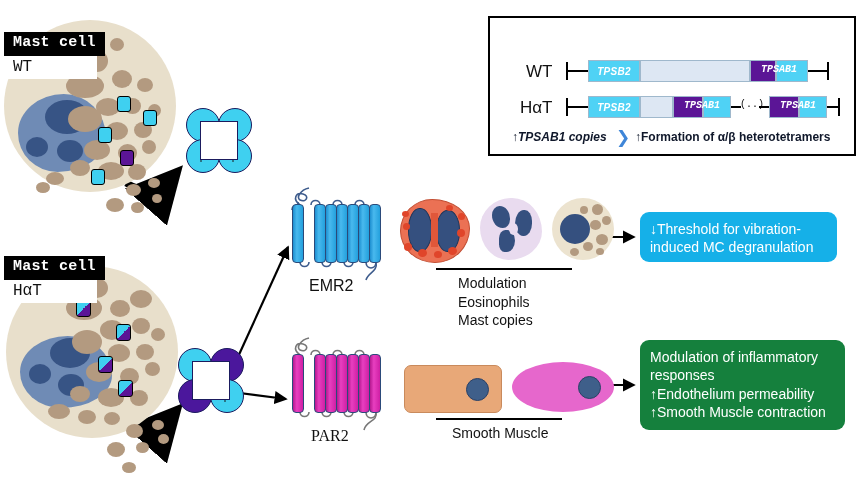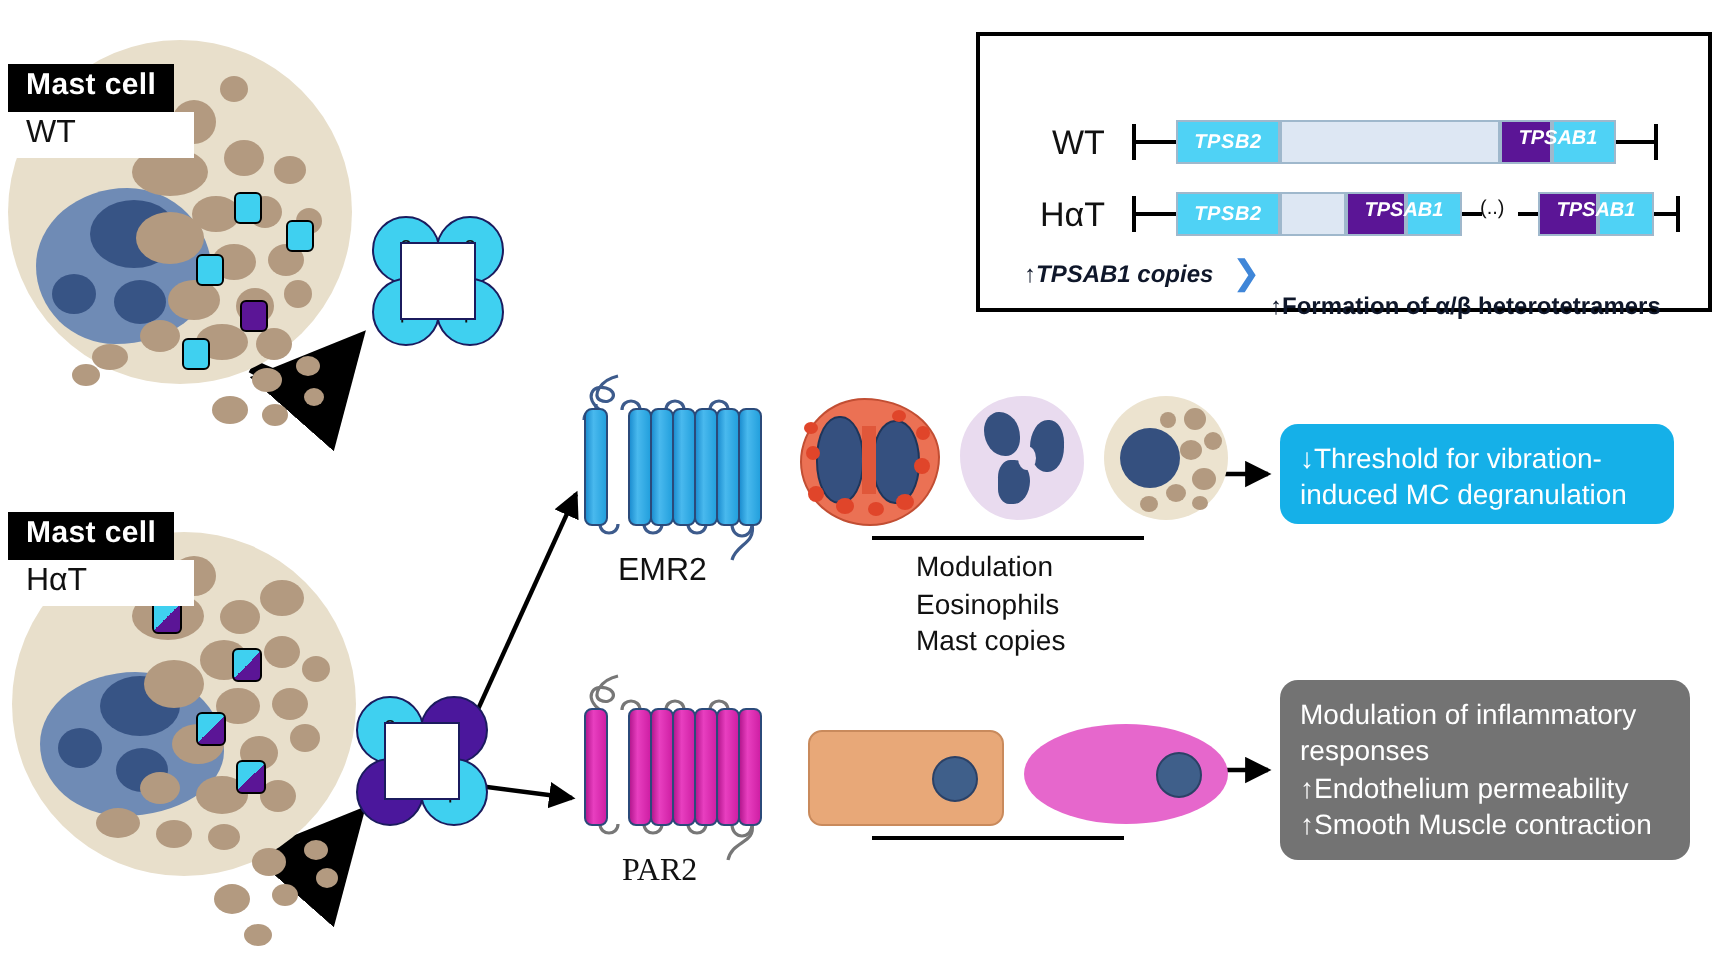--- a/index.html
+++ b/index.html
@@ -1,18 +1,18 @@
 <!DOCTYPE html>
 <html><head>
 <meta charset="utf-8">
 <style>
   html,body{margin:0;padding:0;background:#ffffff;}
   body{width:864px;height:485px;position:relative;overflow:hidden;
        font-family:"Liberation Sans","DejaVu Sans",sans-serif;color:#111;}
-  .abs{position:absolute;}
+  .abs{position:absolute;font-family:Liberation Mono, monospace;}
 
   
   .tag{background:#000;color:#fff;font-weight:bold;font-size:15px;
        padding:3px 9px 4px 9px;letter-spacing:.2px;line-height:1.1;}
   .subtag{background:#fff;color:#111;font-size:16px;padding:2px 12px 3px 9px;
           line-height:1.15;}
 
   
   .cellwrap{position:absolute;}
   .cellbody{position:absolute;border-radius:50%;
@@ -40,21 +40,21 @@
 
   
   .tcell{position:absolute;}
   .rule{position:absolute;background:#000;height:1.5px;}
   .tlabels{position:absolute;font-size:14px;line-height:1.33;color:#111;}
 
   
   .outcome{position:absolute;border-radius:9px;color:#fff;font-size:14px;
            line-height:1.32;padding:8px 10px 9px 10px;box-sizing:border-box;}
   .outcome.blue{background:#15b0e8;}
-  .outcome.pink{background:#737373;}
+  .outcome.pink{background:#15803d;}
 
   
   .genpanel{position:absolute;background:#fff;border:2px solid #000;box-sizing:border-box;}
   .genrow-label{position:absolute;font-size:17px;color:#111;}
   .gseg{position:absolute;box-sizing:border-box;border:1px solid #9fb8cc;
         display:flex;align-items:center;justify-content:center;
         font-size:10px;font-weight:bold;font-style:italic;color:#fff;letter-spacing:.3px;}
   .gseg.cyan{background:#4fd2f5;}
   .gseg.pale{background:#dde7f3;}
   .gseg.purp{background:#5b1596;}
@@ -304,20 +304,21 @@
   <div style="position:absolute;left:0;top:0;width:96px;height:46px;background:#e8a878;border-radius:7px;border:1px solid #c98a5c;"></div>
   <div style="position:absolute;left:62px;top:13px;width:21px;height:21px;background:#3f5f8a;border-radius:50%;border:1px solid #2b4166;"></div>
 </div>
 <div class="tcell" style="left:512px;top:362px;width:102px;height:50px;">
   <div style="position:absolute;left:0;top:0;width:102px;height:50px;background:#e667cc;border-radius:50%;"></div>
   <div style="position:absolute;left:66px;top:14px;width:21px;height:21px;background:#3f5f8a;border-radius:50%;border:1px solid #2b4166;"></div>
 </div>
 
 <div class="rule" style="left:436px;top:418px;width:126px;"></div>
 <div class="tlabels" style="left:452px;top:424px;">
+  <div>Smooth Muscle</div>
 </div>
 
 <div class="outcome blue" style="left:640px;top:212px;width:197px;height:50px;">↓Threshold for vibration-induced MC degranulation</div>
 
 <div class="outcome pink" style="left:640px;top:340px;width:205px;height:90px;white-space:pre-line;">Modulation of inflammatory responses
 ↑Endothelium permeability
 ↑Smooth Muscle contraction</div>
 
 <div class="genpanel" style="left:488px;top:16px;width:368px;height:140px;">
 
@@ -345,14 +346,14 @@
   <div class="abs" style="left:250px;top:81px;font-size:10px;color:#111;">(..)</div>
   <div class="tick" style="left:269px;top:88px;width:10px;height:2px;"></div>
   <div class="gseg purp" style="left:279px;top:78px;width:30px;height:22px;"></div>
   <div class="gseg cyan" style="left:309px;top:78px;width:28px;height:22px;"></div>
   <div class="abs" style="left:279px;top:82px;width:58px;text-align:center;font-size:10px;font-weight:bold;font-style:italic;color:#fff;">TPSAB1</div>
   <div class="tick" style="left:337px;top:88px;width:12px;height:2px;"></div>
   <div class="tick" style="left:348px;top:80px;width:2px;height:18px;"></div>
 
   <div class="gfoot" style="left:22px;top:112px;font-style:italic;">↑TPSAB1 copies</div>
   <div class="chev" style="left:126px;top:109px;">❯</div>
-  <div class="gfoot" style="left:145px;top:128px;">↑Formation of α/β heterotetramers</div>
+  <div class="gfoot" style="left:145px;top:112px;">↑Formation of α/β heterotetramers</div>
 </div>
 
 </body></html>

